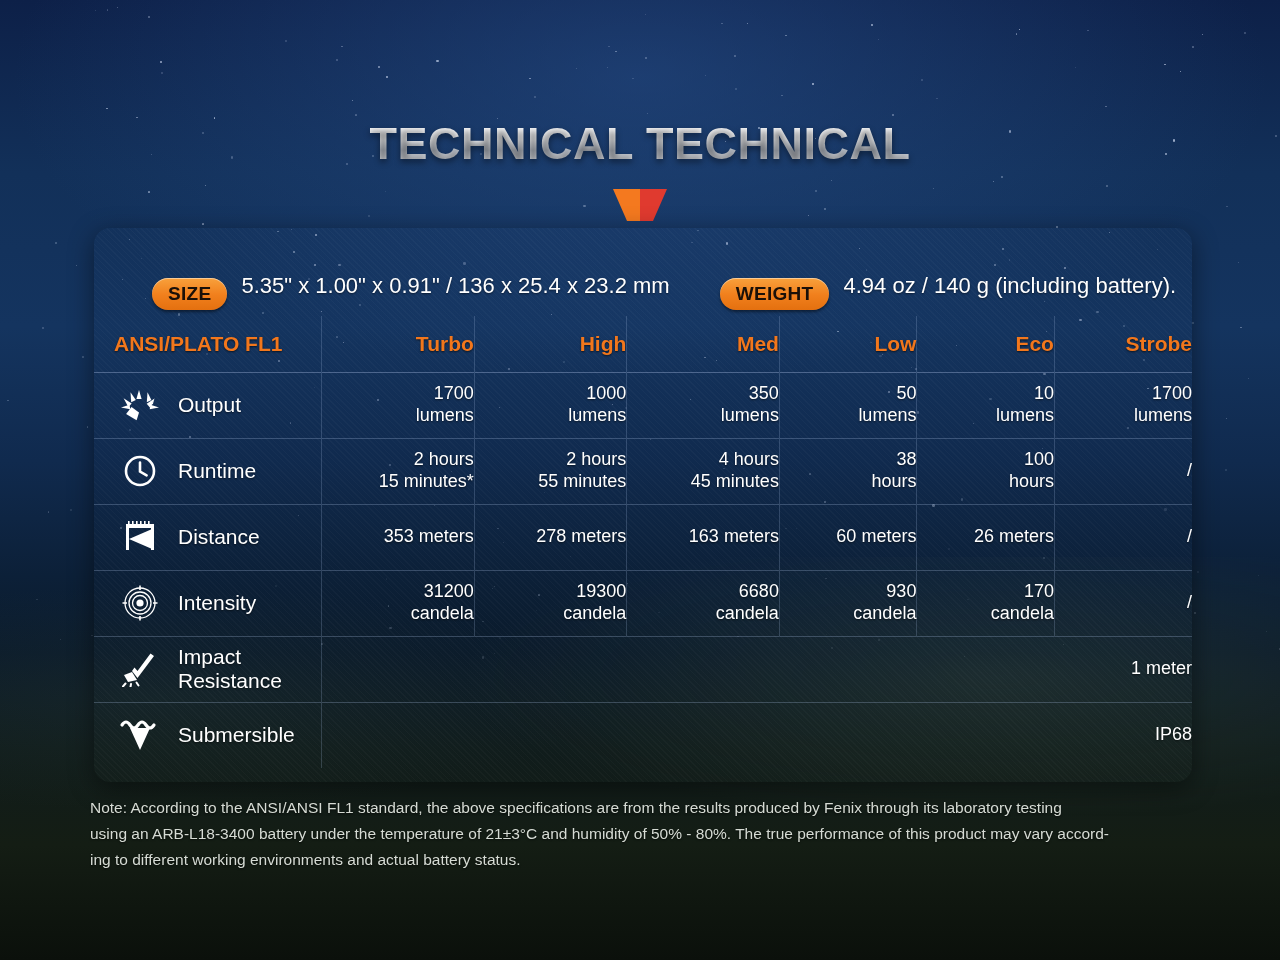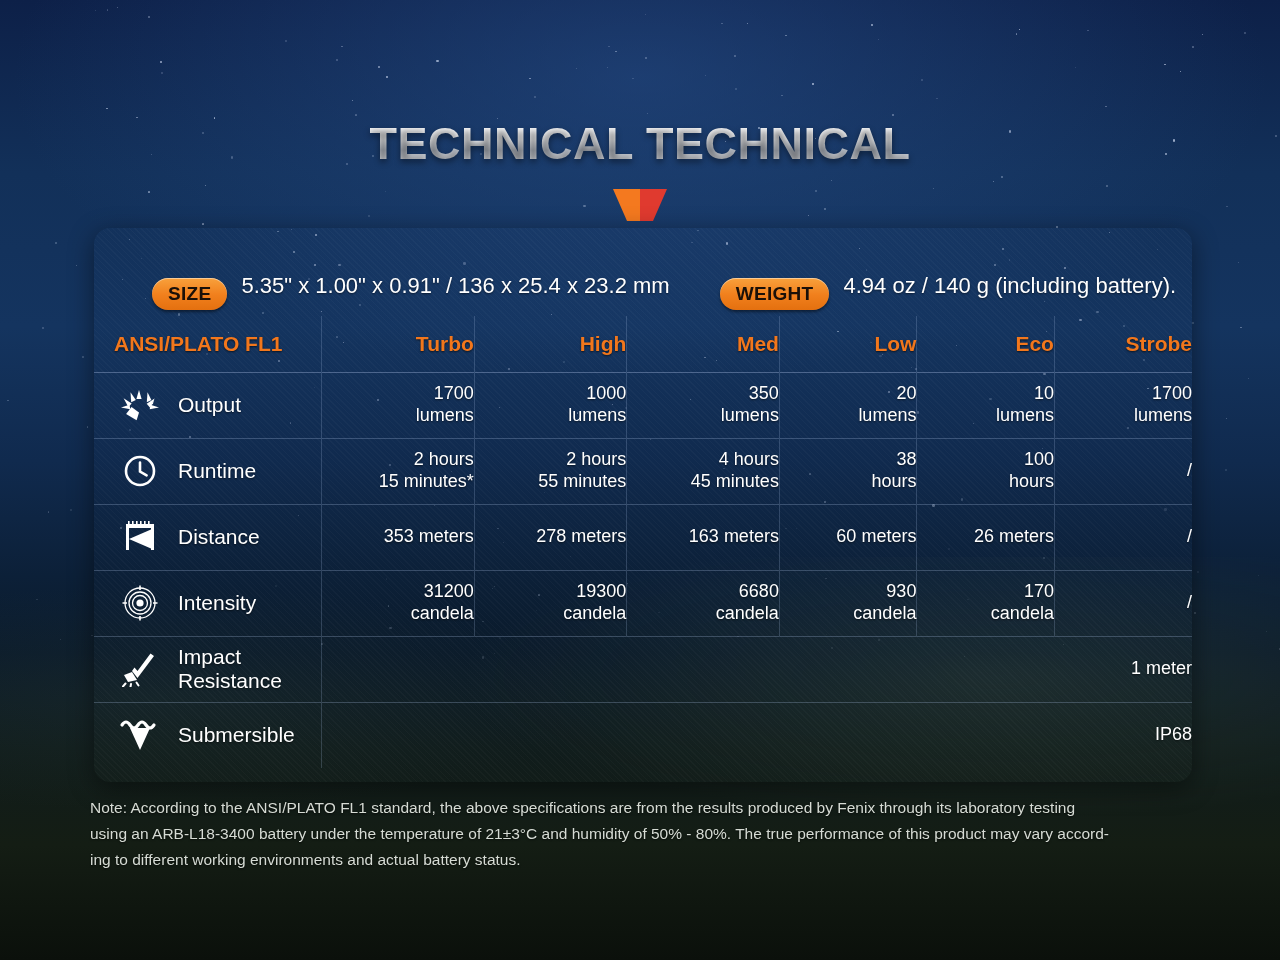--- a/index.html
+++ b/index.html
@@ -440,21 +440,21 @@
         </td>
         <td class="cellsep">
           <span class="v1">1000</span>
           <span class="v2">lumens</span>
         </td>
         <td class="cellsep">
           <span class="v1">350</span>
           <span class="v2">lumens</span>
         </td>
         <td class="cellsep">
-          <span class="v1">20</span>
+          <span class="v1">50</span>
           <span class="v2">lumens</span>
         </td>
         <td class="cellsep">
           <span class="v1">10</span>
           <span class="v2">lumens</span>
         </td>
         <td class="cellsep">
           <span class="v1">1700</span>
           <span class="v2">lumens</span>
         </td>
@@ -598,16 +598,16 @@
           </div>
         </td>
         <td class="cellsep wide" colspan="6">IP68</td>
       </tr>
 
     </tbody>
   </table>
 </div>
 
 <div class="note">
-  <p>Note: According to the ANSI/PLATO FL1 standard, the above specifications are from the results produced by Fenix through its laboratory testing</p>
+  <p>Note: According to the ANSI/ANSI FL1 standard, the above specifications are from the results produced by Fenix through its laboratory testing</p>
   <p>using an ARB-L18-3400 battery under the temperature of 21±3°C and humidity of 50% - 80%. The true performance of this product may vary accord-</p>
   <p>ing to different working environments and actual battery status.</p>
 </div>
 
 </body></html>

